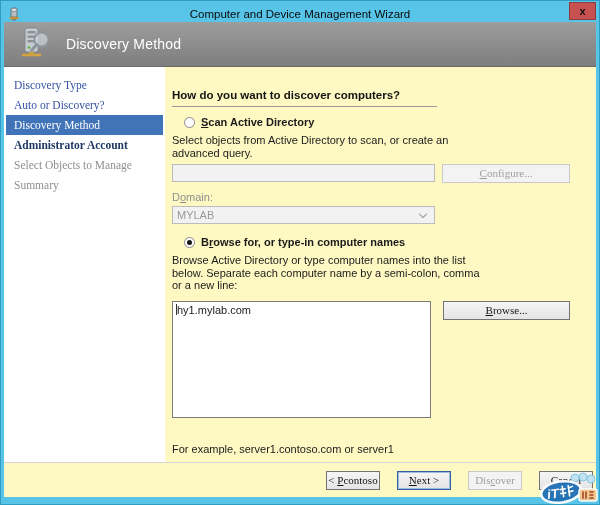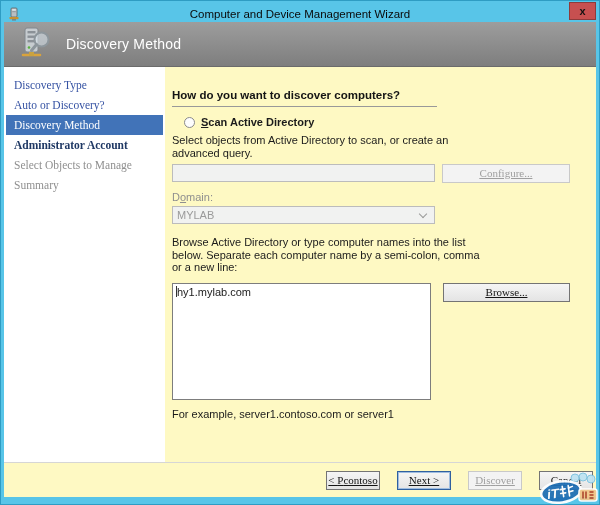--- a/index.html
+++ b/index.html
@@ -87,21 +87,21 @@
   .field-row{ display:flex; align-items:flex-start; }
 
   .text-input{
     width:263px; height:18px; background:#f1f2f1;
     border:1px solid #bcbcbc;
   }
   .btn{
     height:19px; background:linear-gradient(#f5f5f5,#e4e4e4);
     border:1px solid #747474; text-align:center;
     font-family:"Liberation Serif", serif; font-size:11px; line-height:16px;
-    color:#141414; cursor:pointer;text-decoration:underline;
+    color:#141414; cursor:pointer;
   }
   .btn.disabled{
     background:#f3f3f3; border-color:#c9c9c9; color:#9f9f9f; cursor:default;
   }
   .configure-btn{ width:128px; margin-left:7px; }
 
   .domain-label{ margin:8px 0 3px 0; color:#8f8f8f; }
   .combo{
     width:263px; height:18px; background:#f1f2f1; border:1px solid #bcbcbc;
     display:flex; align-items:center; color:#9a9a9a; padding-left:4px;
@@ -117,21 +117,21 @@
 
   .names-row{ margin-top:9px; display:flex; align-items:flex-start; }
   .names-box{
     width:259px; height:117px; background:#ffffff;
     border:1px solid #7d7d7d; padding:2px 3px;
     font-size:11px; color:#1b1b1b; overflow:hidden;
   }
   .caret{ display:inline-block; width:0; border-left:1px solid #333; height:11px; vertical-align:-1px; }
   .browse-btn{ width:127px; margin-left:12px; }
 
-  .example{ margin-top:8px; color:#1b1b1b; }
+  .example{ margin-top:25px; color:#1b1b1b; }
 
   
   .footer{
     height:35px; flex:0 0 auto; border-top:1px solid #d6d6d6;
     display:flex; align-items:center; justify-content:flex-end;
     padding-right:3px;
   }
   .footer .btn{ width:54px; margin-left:17px; }
   .btn.focused{ border-color:#30609f; box-shadow:inset 0 0 0 1px #9fbde0; }
 
@@ -203,20 +203,26 @@
           <div class="btn disabled configure-btn"><span></span><span class="ak">C</span><span>onfigure...</span></div>
         </div>
 
         <div class="domain-label"><span>D</span><span class="ak">o</span><span>main:</span></div>
         <div class="combo">
           <span class="combo-value">MYLAB</span>
           <span class="chevron-down-icon"></span>
         </div>
 
         <div class="section2">
+          <div class="radio-row">
+            <span class="radio">
+                <span class="radio-dot"></span>
+              </span>
+            <span class="radio-label"><span>B</span><span class="ak">r</span><span>owse for, or type-in computer names</span></span>
+          </div>
           <div class="desc">
             <div>Browse Active Directory or type computer names into the list</div>
             <div>below. Separate each computer name by a semi-colon, comma</div>
             <div>or a new line:</div>
           </div>
 
           <div class="names-row">
             <div class="names-box"><span class="caret"></span><span>hy1.mylab.com</span></div>
             <div class="btn browse-btn"><span></span><span class="ak">B</span><span>rowse...</span></div>
           </div>

